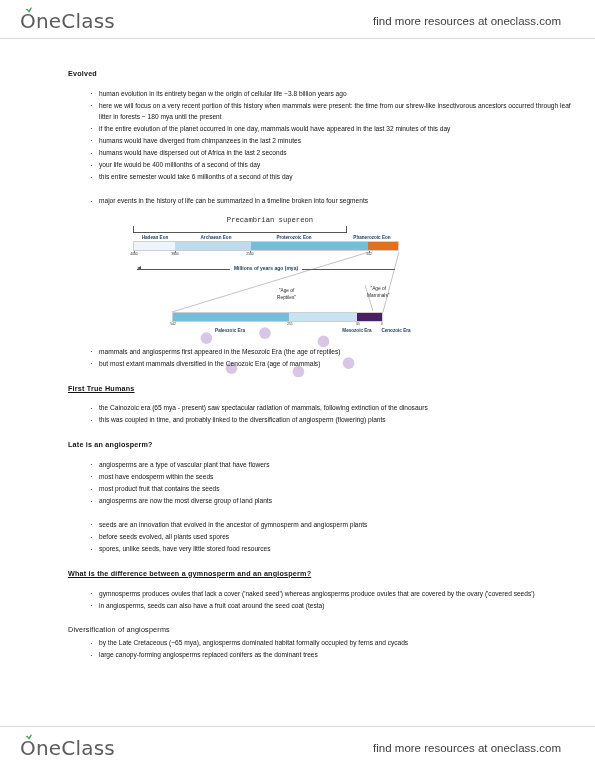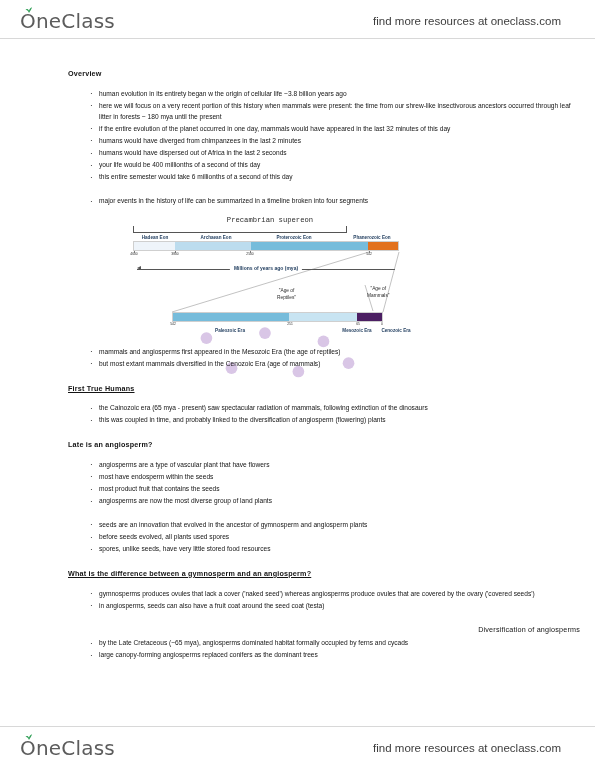--- a/index.html
+++ b/index.html
@@ -92,21 +92,20 @@
   h2.section {
     font-size: 7.2px;
     font-weight: bold;
     margin: 0 0 9px 0;
     letter-spacing: 0.2px;
   }
   h2.section.underlined { text-decoration: underline; }
   h2.section.plain-sub {
     font-weight: normal;
     margin-bottom: 2px;
-    text-align: right;
   }
   ul.bullets {
     list-style: none;
     margin: 0 0 13px 0;
     padding: 0 0 0 22px;
   }
   ul.bullets li {
     position: relative;
     margin-bottom: 1.5px;
     padding-left: 9px;
@@ -321,21 +320,21 @@
     <span class="logo-text">OneClass</span>
   </div>
   <div class="brand-tagline">find more resources at oneclass.com</div>
 </div>
 <div class="rule top"></div>
 
 <div class="page">
   <div class="doc">
 
 
-    <h2 class="section">Overview</h2>
+    <h2 class="section">Evolved</h2>
     <ul class="bullets">
       <li>human evolution in its entirety began w the origin of cellular life ~3.8 billion years ago</li>
       <li>here we will focus on a very recent portion of this history when mammals were present: the time from our shrew-like insectivorous ancestors occurred through leaf litter in forests ~ 180 mya until the present</li>
       <li>if the entire evolution of the planet occurred in one day, mammals would have appeared in the last 32 minutes of this day</li>
       <li>humans would have diverged from chimpanzees in the last 2 minutes</li>
       <li>humans would have dispersed out of Africa in the last 2 seconds</li>
       <li>your life would be 400 millionths of a second of this day</li>
       <li>this entire semester would take 6 millionths of a second of this day</li>
     </ul>
 

